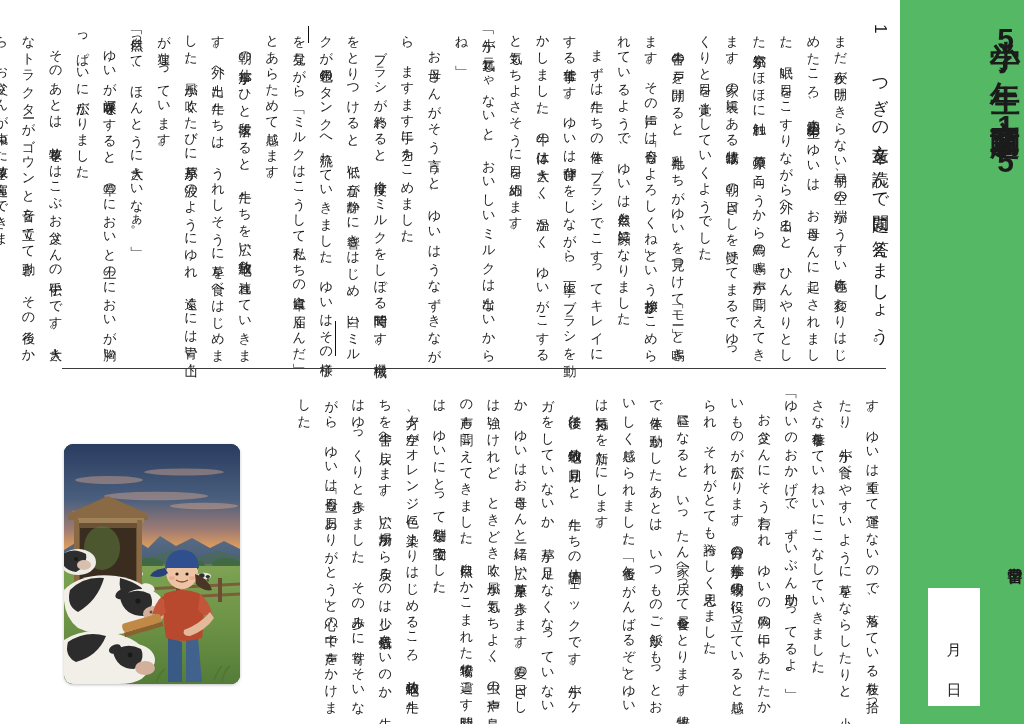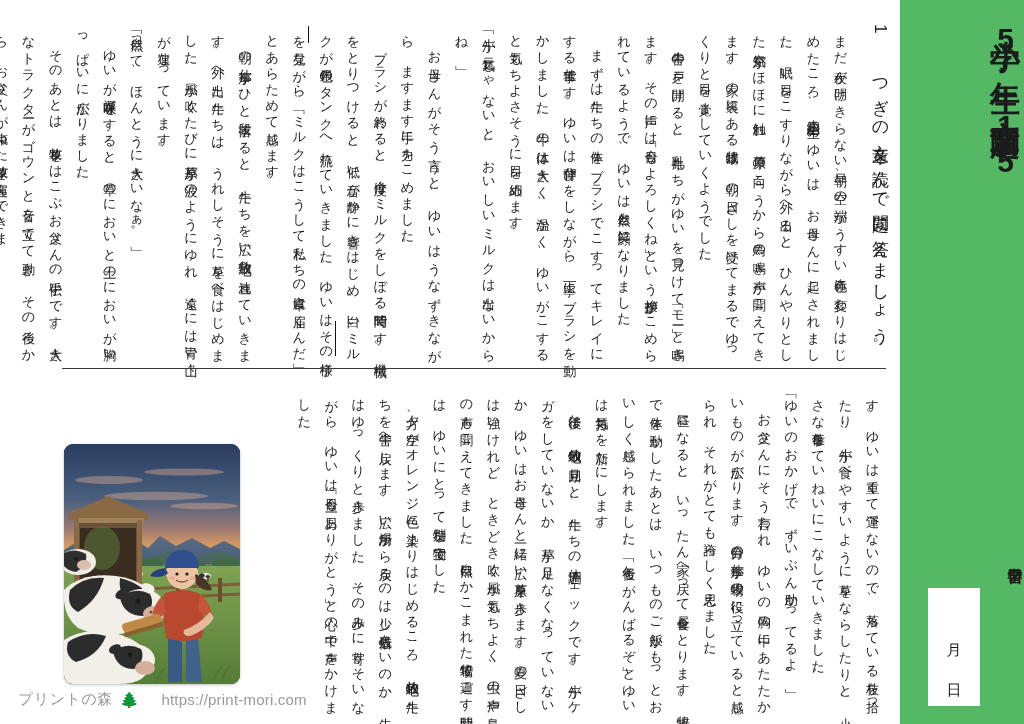--- a/index.html
+++ b/index.html
@@ -412,19 +412,14 @@
       </g>
 
       <g stroke="#4e7431" stroke-width="1.6" fill="none" opacity="0.8">
         <path d="M150 236 q4 -10 8 -14"></path>
         <path d="M158 238 q2 -12 8 -16"></path>
         <path d="M92 238 q4 -10 9 -13"></path>
       </g>
     </svg>
   </div>
 
-  <div class="watermark">
-    <span class="brand">プリントの森</span>
-    <span class="tree">🌲</span>
-    <span class="url">https://print-mori.com</span>
-  </div>
 
 </div>
 
 </body></html>

